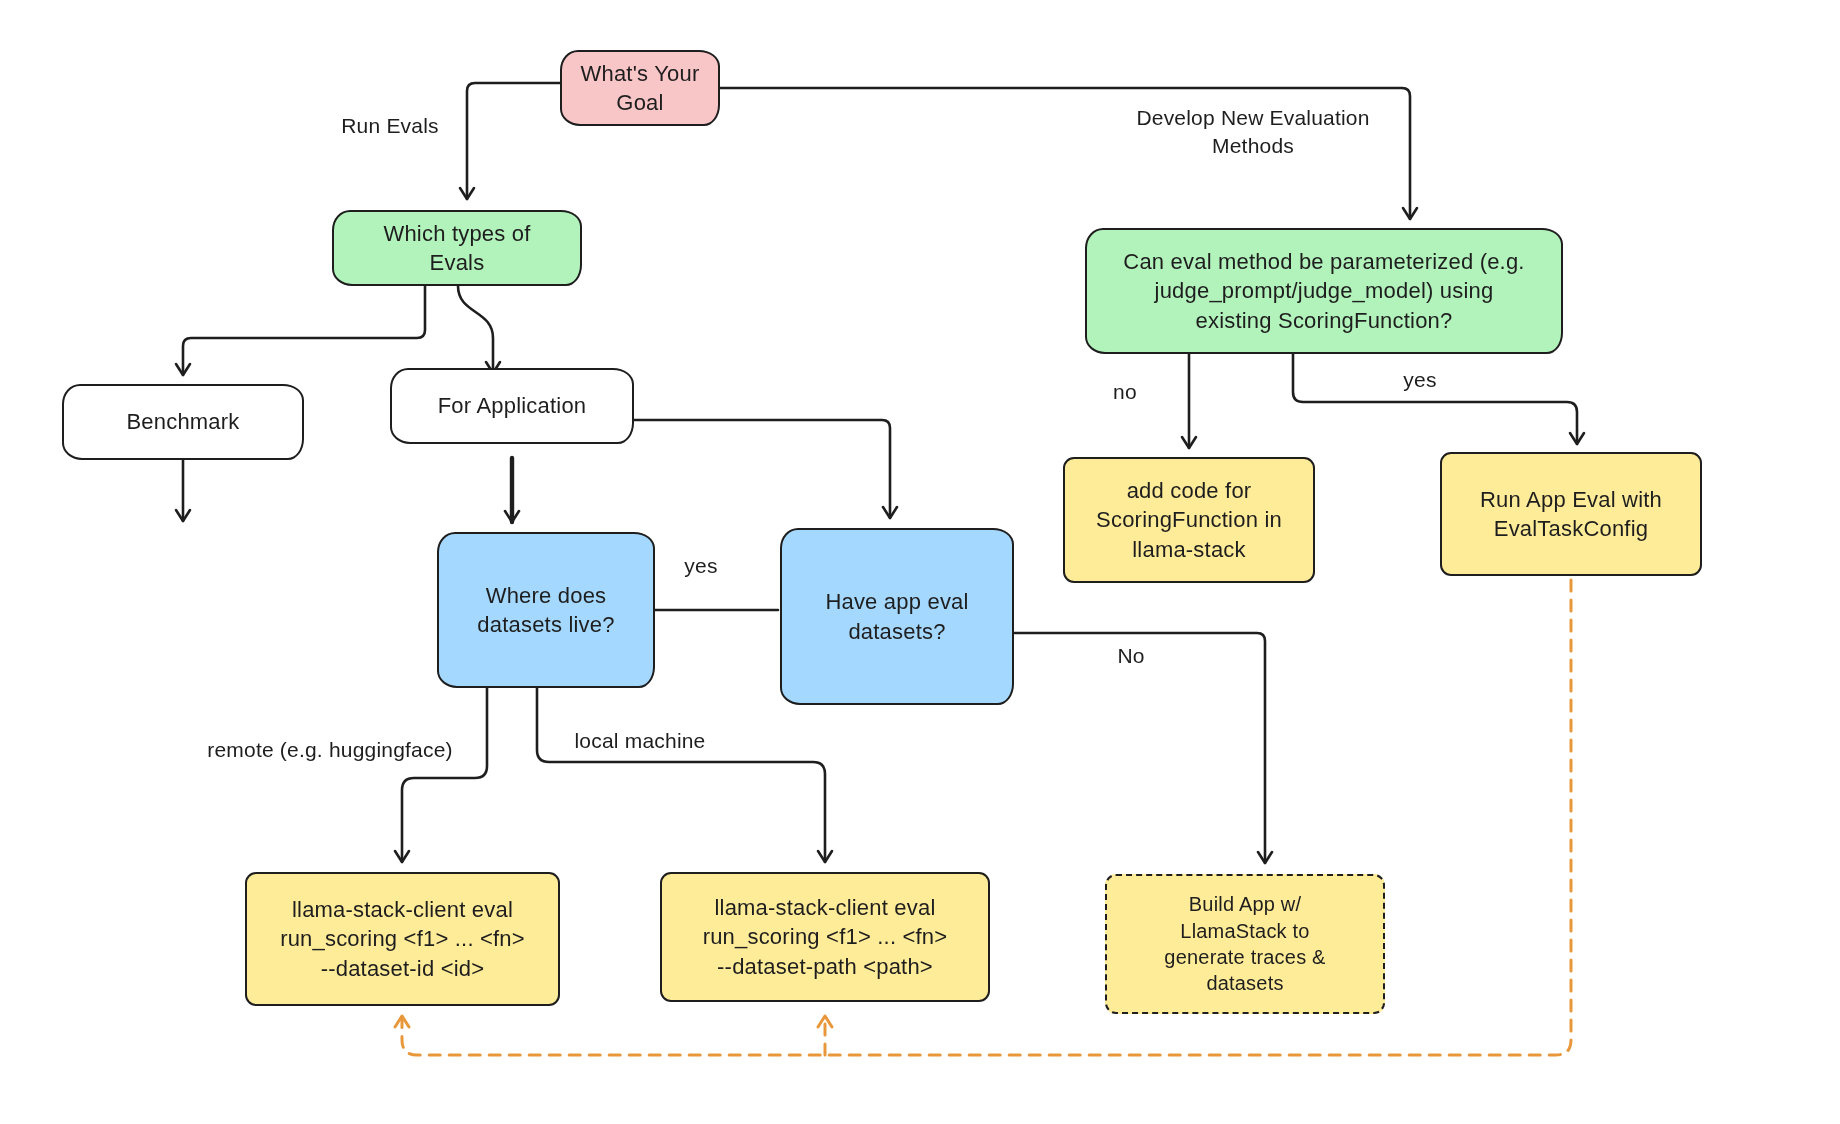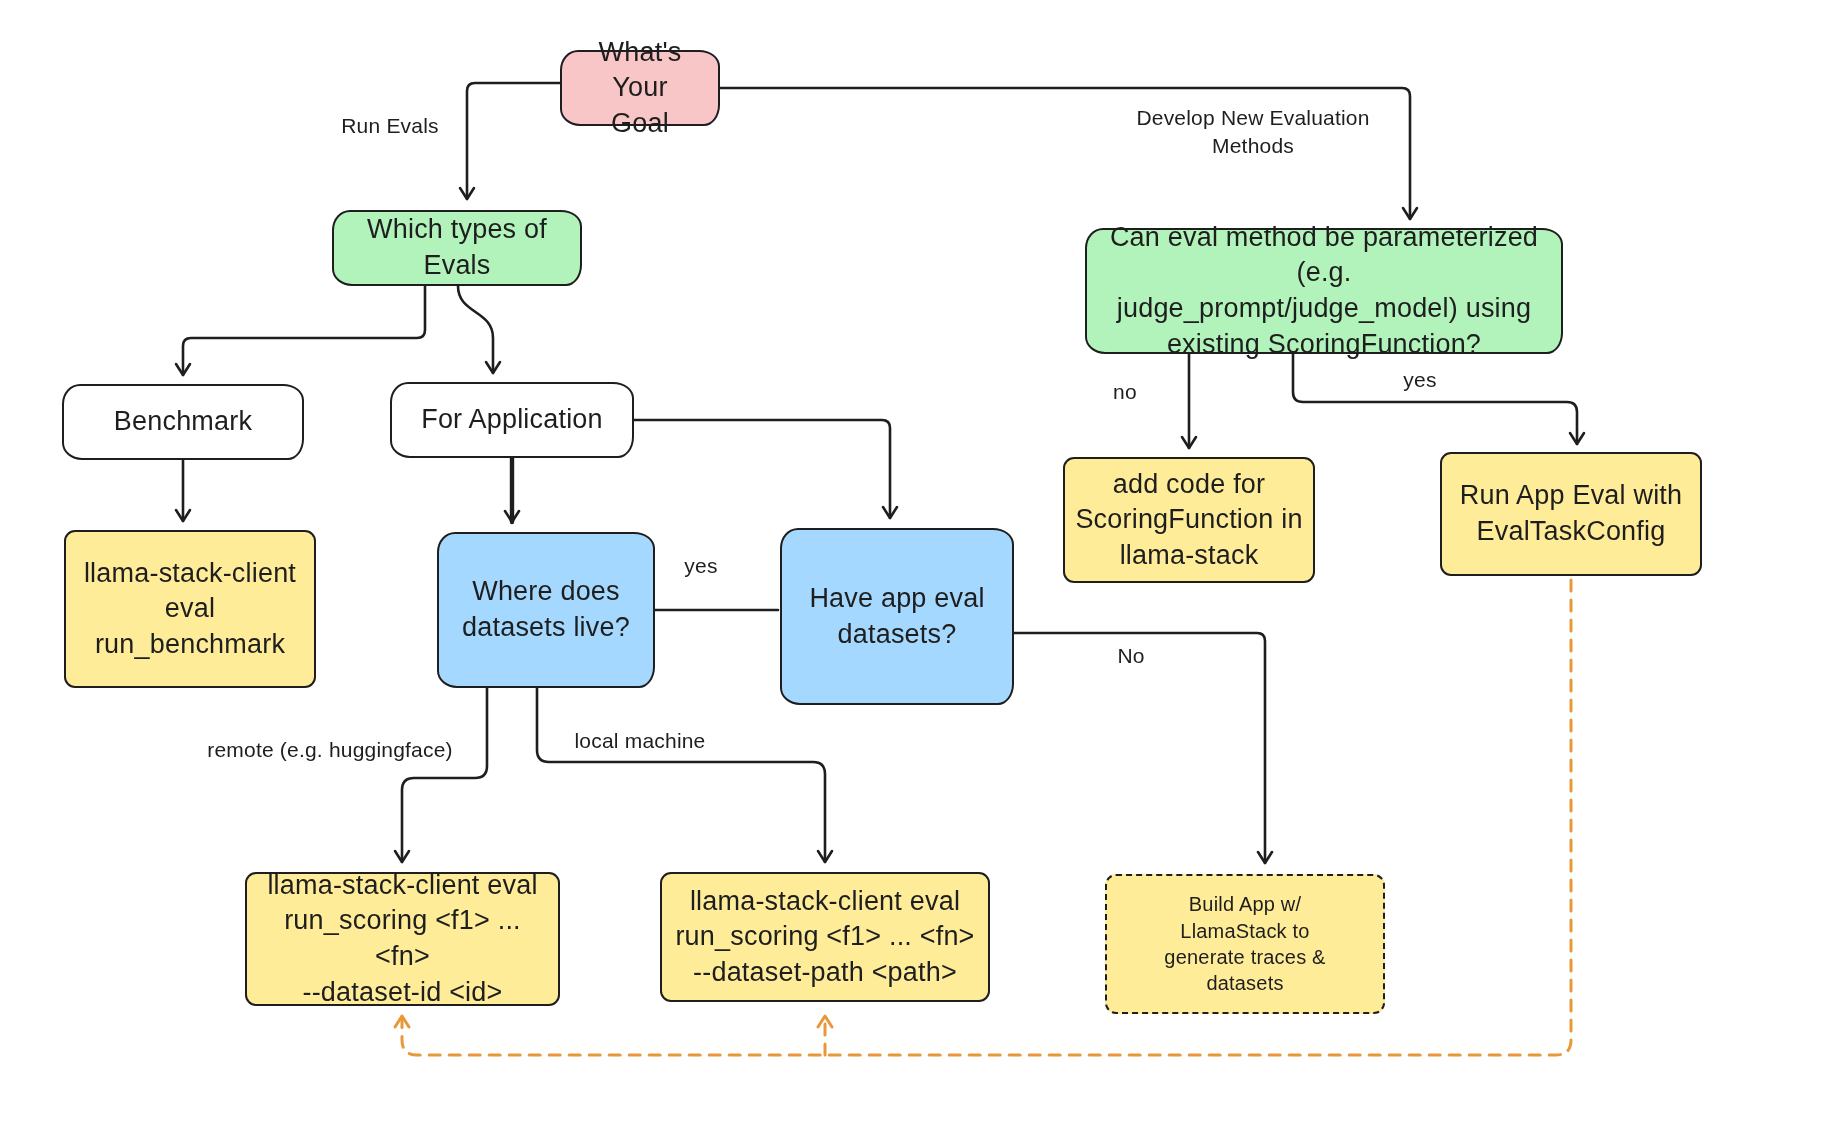--- a/index.html
+++ b/index.html
@@ -21,21 +21,21 @@
   .node {
     position: absolute;
     z-index: 2;
     display: flex;
     align-items: center;
     justify-content: center;
     text-align: center;
     white-space: pre-line;
     border: 2.6px solid #1e1e1e;
     border-radius: 18px 21px 16px 20px / 20px 16px 21px 17px;
-    font-size: 27px;
+    font-size: 22px;
     line-height: 1.32;
     letter-spacing: 0.2px;
     box-sizing: border-box;
     padding: 4px 8px;
   }
   .fill-pink   { background: #f9c6c8; }
   .fill-green  { background: #b2f2bb; }
   .fill-blue   { background: #a5d8ff; }
   .fill-yellow { background: #ffec99; border-radius: 11px; }
   .fill-white  { background: #ffffff; }
@@ -49,21 +49,21 @@
     text-align: center;
     font-size: 21px;
     line-height: 1.35;
     letter-spacing: 0.2px;
   }
 
   
   #node-goal            { left: 560px;  top: 50px;  width: 160px; height: 76px; }
   #node-which-types     { left: 332px;  top: 210px; width: 250px; height: 76px; }
   #node-benchmark       { left: 62px;   top: 384px; width: 242px; height: 76px; }
-  #node-for-application { left: 390px;  top: 382px; width: 244px; height: 76px; }
+  #node-for-application { left: 390px;  top: 368px; width: 244px; height: 76px; }
   #node-run-benchmark   { left: 64px;   top: 530px; width: 252px; height: 158px; }
   #node-where-datasets  { left: 402px;  top: 532px; width: 218px; height: 156px; margin-left: 35px; }
   #node-have-datasets   { left: 780px;  top: 528px; width: 234px; height: 177px; }
   #node-can-eval        { left: 1085px; top: 228px; width: 478px; height: 126px; }
   #node-add-code        { left: 1063px; top: 457px; width: 252px; height: 126px; }
   #node-run-app-eval    { left: 1440px; top: 452px; width: 262px; height: 124px; }
   #node-run-scoring-id  { left: 245px;  top: 872px; width: 315px; height: 134px; }
   #node-run-scoring-path{ left: 660px;  top: 872px; width: 330px; height: 130px; }
   #node-build-app       { left: 1105px; top: 874px; width: 280px; height: 140px; font-size: 20px; }
 
@@ -113,22 +113,20 @@
       <path d="M 825 1055 V 1016" marker-end="url(#aho)"></path>
     </g>
   </svg>
 
   <div class="node fill-pink" id="node-goal">What's Your
 Goal</div>
   <div class="node fill-green" id="node-which-types">Which types of
 Evals</div>
   <div class="node fill-white" id="node-benchmark">Benchmark</div>
   <div class="node fill-white" id="node-for-application">For Application</div>
-  <div class="node fill-yellow" id="node-run-benchmark">llama-stack-client
-eval run_benchmark</div>
   <div class="node fill-blue" id="node-where-datasets">Where does
 datasets live?</div>
   <div class="node fill-blue" id="node-have-datasets">Have app eval
 datasets?</div>
   <div class="node fill-green" id="node-can-eval">Can eval method be parameterized (e.g.
 judge_prompt/judge_model) using
 existing ScoringFunction?</div>
   <div class="node fill-yellow" id="node-add-code">add code for
 ScoringFunction in
 llama-stack</div>

